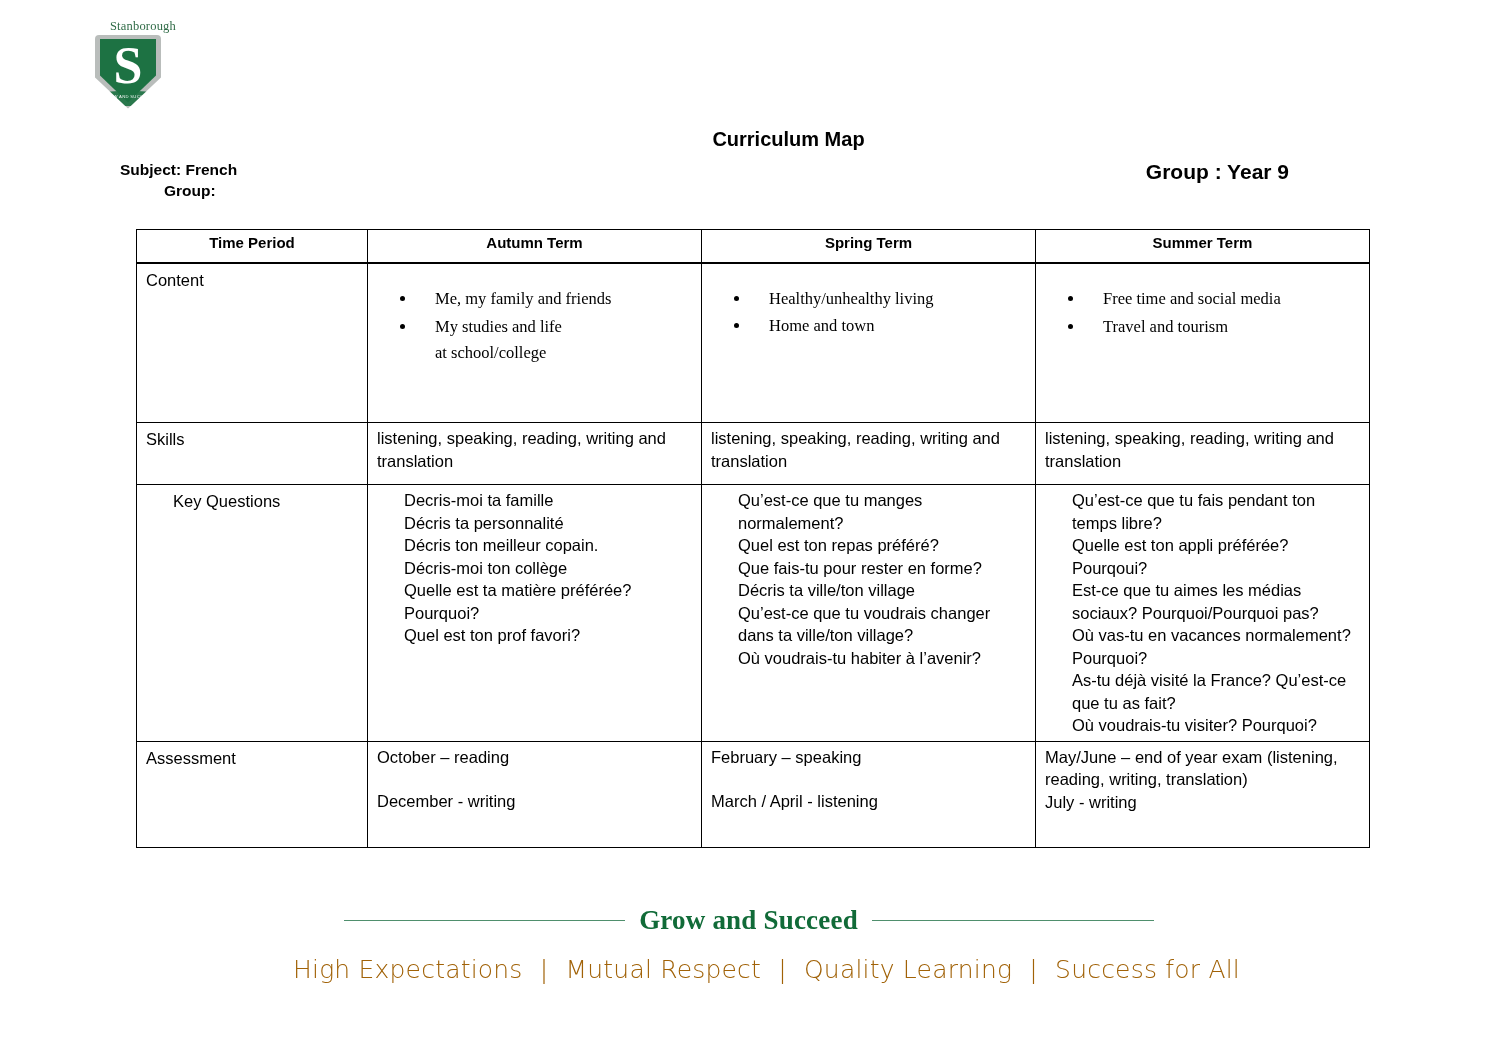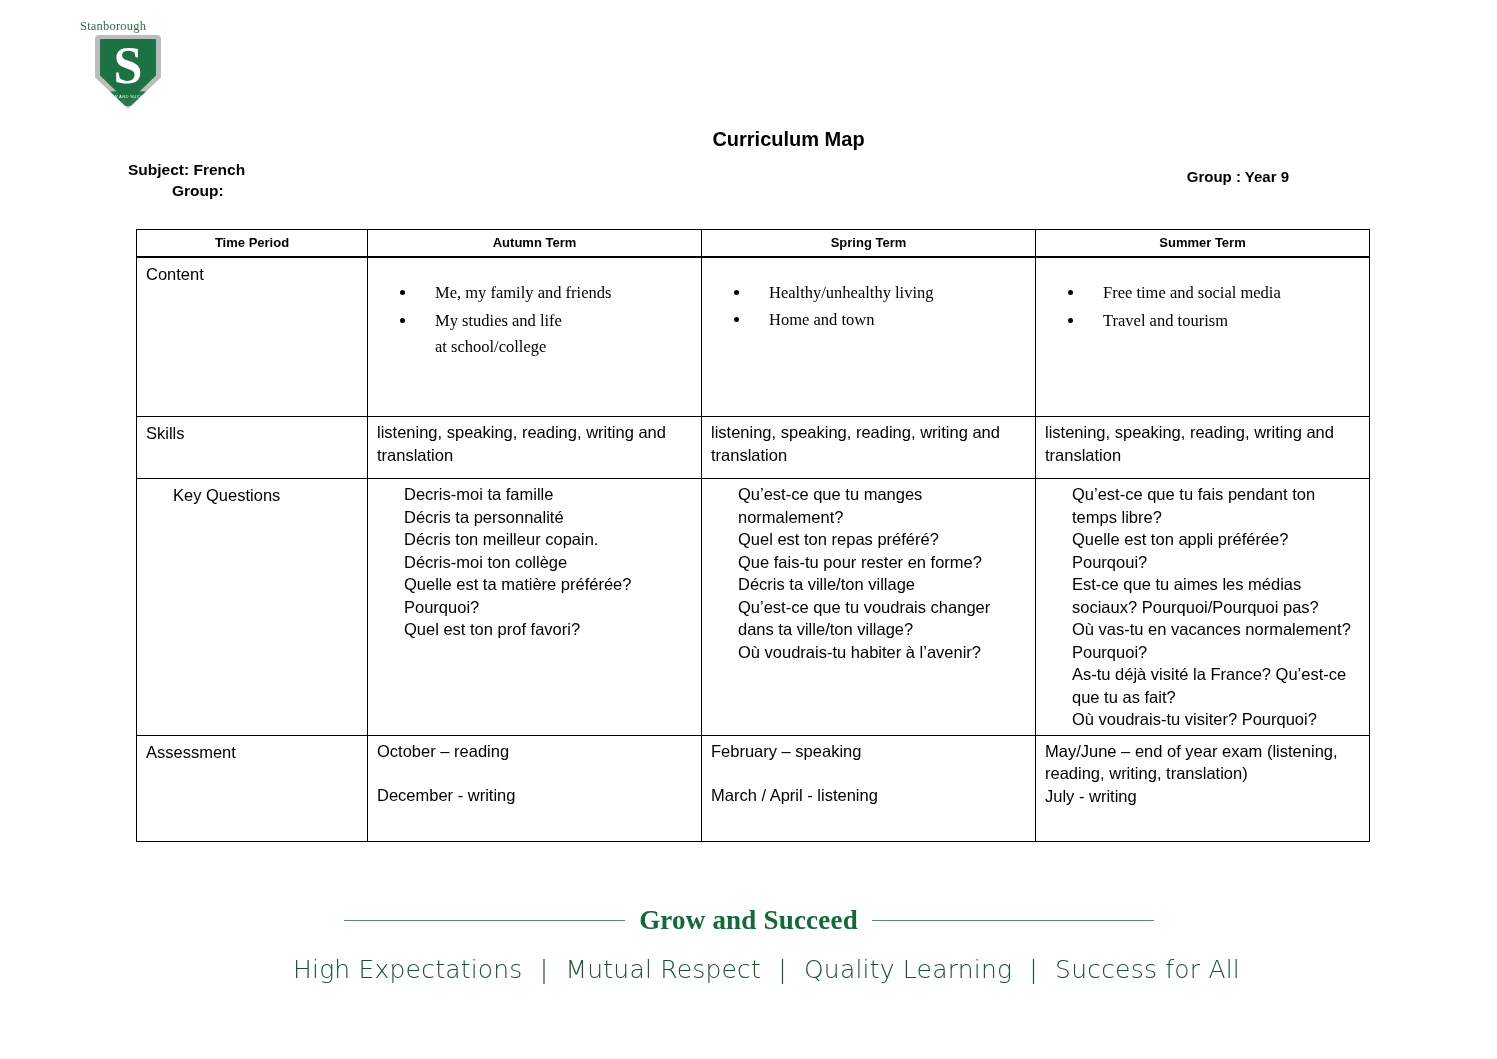--- a/index.html
+++ b/index.html
@@ -19,21 +19,21 @@
     position: absolute;
     left: 80px;
     top: 20px;
     width: 96px;
     height: 96px;
   }
   .logo-word {
     font-family: "Liberation Serif", serif;
     font-size: 12.5px;
     color: #2f6b46;
-    text-align: left;
+    text-align: right;
     letter-spacing: .2px;
     line-height: 1;
     margin-bottom: 2px;
   }
   .shield-outer {
     width: 66px;
     height: 74px;
     margin: 0 auto;
     background: #b9bdbb;
     border-radius: 4px 4px 40% 40% / 4px 4px 30% 30%;
@@ -85,30 +85,30 @@
     position: absolute;
     left: 0; top: 128px;
     width: 1497px;
     text-align: center;
     font-size: 20px;
     font-weight: bold;
     margin-left: 40px;
   }
   .subject {
     position: absolute;
-    left: 128px; top: 159px;
+    left: 120px; top: 159px;
     font-size: 15.5px;
     font-weight: bold;
     line-height: 21px;
   }
   .subject .grp2 { display: block; padding-left: 44px; }
   .group-right {
     position: absolute;
-    right: 208px; top: 168px;
-    font-size: 15px;
+    right: 208px; top: 160px;
+    font-size: 21px;
     font-weight: bold;
   }
 
   
   .cmap {
     position: absolute;
     left: 136px;
     top: 229px;
     width: 1233px;
     border-collapse: collapse;
@@ -119,22 +119,22 @@
     vertical-align: top;
     padding: 4px 8px 4px 9px;
     font-size: 16.5px;
     line-height: 22.5px;
     font-weight: normal;
     text-align: left;
   }
   .cmap thead th {
     text-align: center;
     font-weight: bold;
-    font-size: 13px;
-    padding: 2px 4px 1px;
+    font-size: 15px;
+    padding: 2px 4px 7px;
     border-bottom: 2px solid #000000;
   }
   .col-label { width: 231px; }
   .col-term  { width: 334px; }
 
   td.rowlabel {
     font-weight: normal;
     padding-top: 5px;
   }
   tr.r-content td { height: 160px; }
@@ -184,21 +184,21 @@
     font-family: "Liberation Serif", serif;
     font-weight: bold;
     font-size: 27px;
     color: #116b38;
     white-space: nowrap;
     letter-spacing: .2px;
   }
   .tagline {
     margin-top: 19px;
     font-size: 25px;
-    color: #14532d;
+    color: #a16207;
     letter-spacing: .2px;
     font-family: "DejaVu Sans", sans-serif;
     font-weight: 300;
     padding-left: 36px;
   }
   .tagline .sep { padding: 0 9px; }
 </style>
 </head>
 <body>
 

